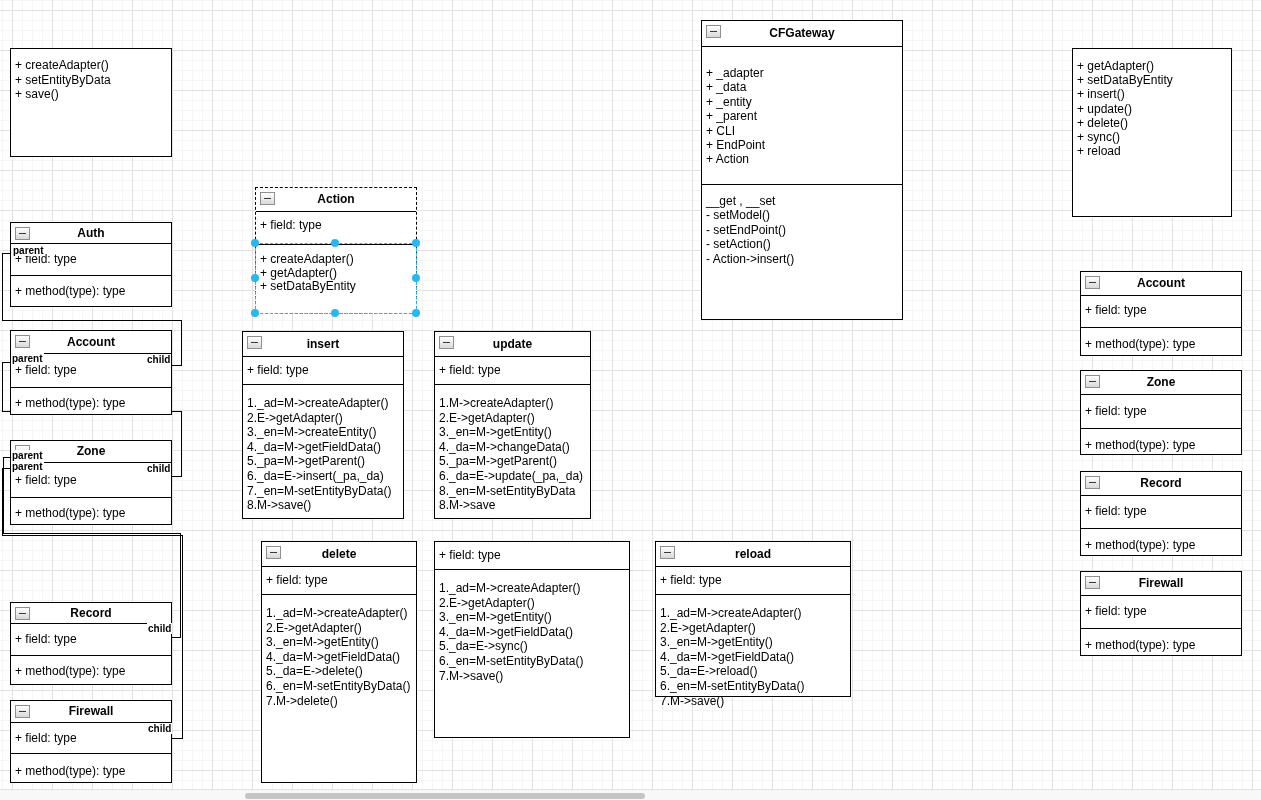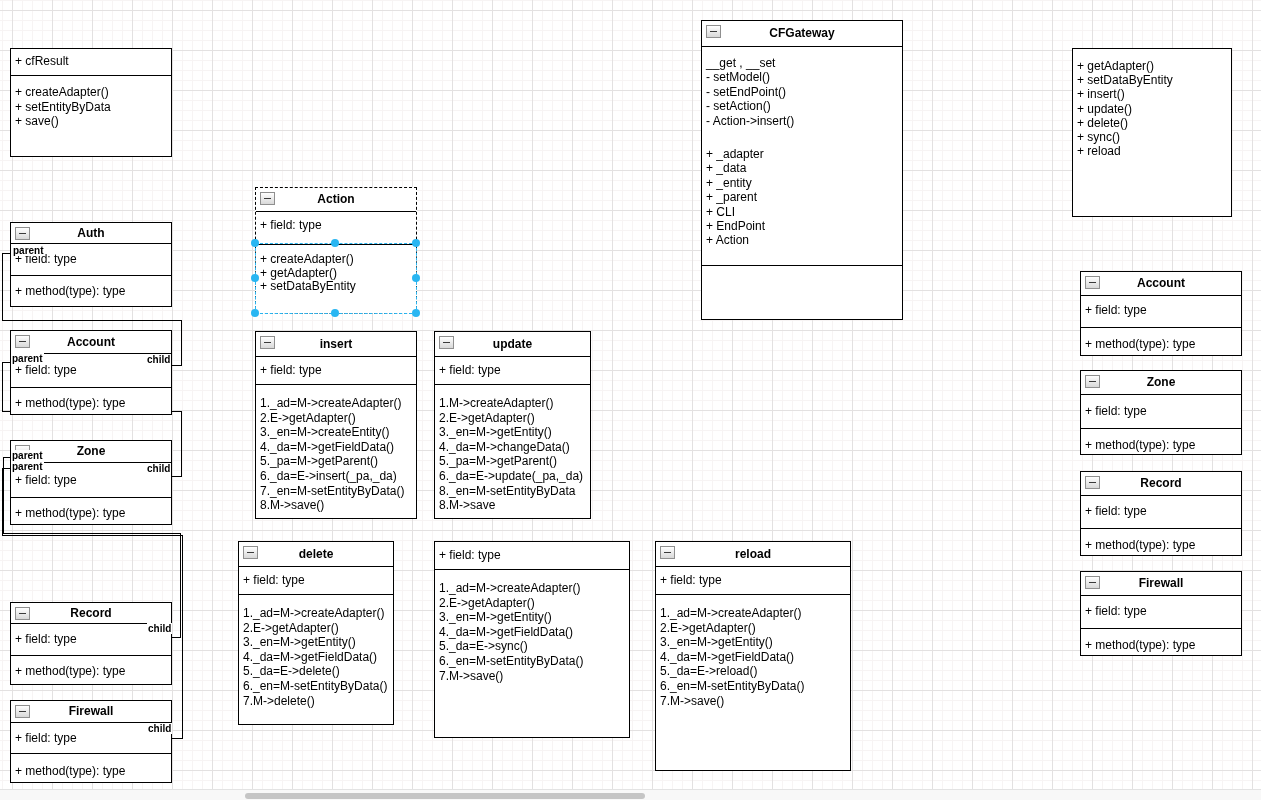--- a/index.html
+++ b/index.html
@@ -45,23 +45,20 @@
 <div id="canvas">
 
   <svg class="wires" width="1261" height="790">
     <path d="M10 253 H2.5 V320.5 H181.5 V365.5 H172"></path>
     <path d="M10 362 H2.5 V411.5 H181.5 V476.5 H172"></path>
     <path d="M10 457 H3.5 V533.5 H180.5 V637.5 H172"></path>
     <path d="M10 468 H2.5 V535 H182 V738.5 H172"></path>
   </svg>
 
   <div class="uml" style="left:10px;top:48px;width:162px;height:109px">
-    <div class="sec fld" style="height:27px;padding-top:5px">
-        <div class="ml">+ cfResult</div>
-      </div>
     <div class="sec" style="padding-top:9px">
         <div class="ml">+ createAdapter()</div>
         <div class="ml">+ setEntityByData</div>
         <div class="ml">+ save()</div>
       </div>
   </div>
 
   <div class="uml" style="left:10px;top:222px;width:162px;height:85px">
     <div class="ttl" style="height:20px;line-height:20px">
       <span class="clps"></span>
@@ -135,21 +132,21 @@
     <div class="sec fld" style="height:33px;padding-top:7px;border-bottom-style:solid">
         <div class="ml">+ field: type</div>
       </div>
     <div class="sec" style="padding-top:8px">
         <div class="ml">+ createAdapter()</div>
         <div class="ml">+ getAdapter()</div>
         <div class="ml">+ setDataByEntity</div>
       </div>
   </div>
 
-  <div class="uml lh146" style="left:255px;top:331px;width:162px;height:188px">
+  <div class="uml lh146" style="left:242px;top:331px;width:162px;height:188px">
     <div class="ttl" style="height:24px;line-height:24px">
       <span class="clps"></span>
       <span>insert</span>
     </div>
     <div class="sec fld" style="height:28px;padding-top:6px">
         <div class="ml">+ field: type</div>
       </div>
     <div class="sec" style="padding-top:11px">
         <div class="ml">1._ad=M-&gt;createAdapter()</div>
         <div class="ml">2.E-&gt;getAdapter()</div>
@@ -175,21 +172,21 @@
         <div class="ml">2.E-&gt;getAdapter()</div>
         <div class="ml">3._en=M-&gt;getEntity()</div>
         <div class="ml">4._da=M-&gt;changeData()</div>
         <div class="ml">5._pa=M-&gt;getParent()</div>
         <div class="ml">6._da=E-&gt;update(_pa,_da)</div>
         <div class="ml">8._en=M-setEntityByData</div>
         <div class="ml">8.M-&gt;save</div>
       </div>
   </div>
 
-  <div class="uml lh146" style="left:238px;top:541px;width:156px;height:184px">
+  <div class="uml lh146" style="left:261px;top:541px;width:156px;height:242px">
     <div class="ttl" style="height:24px;line-height:24px">
       <span class="clps"></span>
       <span>delete</span>
     </div>
     <div class="sec fld" style="height:28px;padding-top:6px">
         <div class="ml">+ field: type</div>
       </div>
     <div class="sec" style="padding-top:11px">
         <div class="ml">1._ad=M-&gt;createAdapter()</div>
         <div class="ml">2.E-&gt;getAdapter()</div>
@@ -209,21 +206,21 @@
         <div class="ml">1._ad=M-&gt;createAdapter()</div>
         <div class="ml">2.E-&gt;getAdapter()</div>
         <div class="ml">3._en=M-&gt;getEntity()</div>
         <div class="ml">4._da=M-&gt;getFieldData()</div>
         <div class="ml">5._da=E-&gt;sync()</div>
         <div class="ml">6._en=M-setEntityByData()</div>
         <div class="ml">7.M-&gt;save()</div>
       </div>
   </div>
 
-  <div class="uml lh146" style="left:655px;top:541px;width:196px;height:230px">
+  <div class="uml lh146" style="left:655px;top:541px;width:196px;height:156px">
     <div class="ttl" style="height:24px;line-height:24px">
       <span class="clps"></span>
       <span>reload</span>
     </div>
     <div class="sec fld" style="height:28px;padding-top:6px">
         <div class="ml">+ field: type</div>
       </div>
     <div class="sec" style="padding-top:11px">
         <div class="ml">1._ad=M-&gt;createAdapter()</div>
         <div class="ml">2.E-&gt;getAdapter()</div>
@@ -233,35 +230,35 @@
         <div class="ml">6._en=M-setEntityByData()</div>
         <div class="ml">7.M-&gt;save()</div>
       </div>
   </div>
 
   <div class="uml lh144" style="left:701px;top:20px;width:202px;height:300px">
     <div class="ttl" style="height:25px;line-height:25px">
       <span class="clps"></span>
       <span>CFGateway</span>
     </div>
-    <div class="sec" style="padding-top:9px">
-        <div class="ml">__get , __set</div>
-        <div class="ml">- setModel()</div>
-        <div class="ml">- setEndPoint()</div>
-        <div class="ml">- setAction()</div>
-        <div class="ml">- Action-&gt;insert()</div>
-      </div>
     <div class="sec fld" style="height:138px;padding-top:19px">
         <div class="ml">+ _adapter</div>
         <div class="ml">+ _data</div>
         <div class="ml">+ _entity</div>
         <div class="ml">+ _parent</div>
         <div class="ml">+ CLI</div>
         <div class="ml">+ EndPoint</div>
         <div class="ml">+ Action</div>
+      </div>
+    <div class="sec" style="padding-top:9px">
+        <div class="ml">__get , __set</div>
+        <div class="ml">- setModel()</div>
+        <div class="ml">- setEndPoint()</div>
+        <div class="ml">- setAction()</div>
+        <div class="ml">- Action-&gt;insert()</div>
       </div>
   </div>
 
   <div class="uml lh142" style="left:1072px;top:48px;width:160px;height:169px">
     <div class="sec" style="padding-top:10px">
         <div class="ml">+ getAdapter()</div>
         <div class="ml">+ setDataByEntity</div>
         <div class="ml">+ insert()</div>
         <div class="ml">+ update()</div>
         <div class="ml">+ delete()</div>

